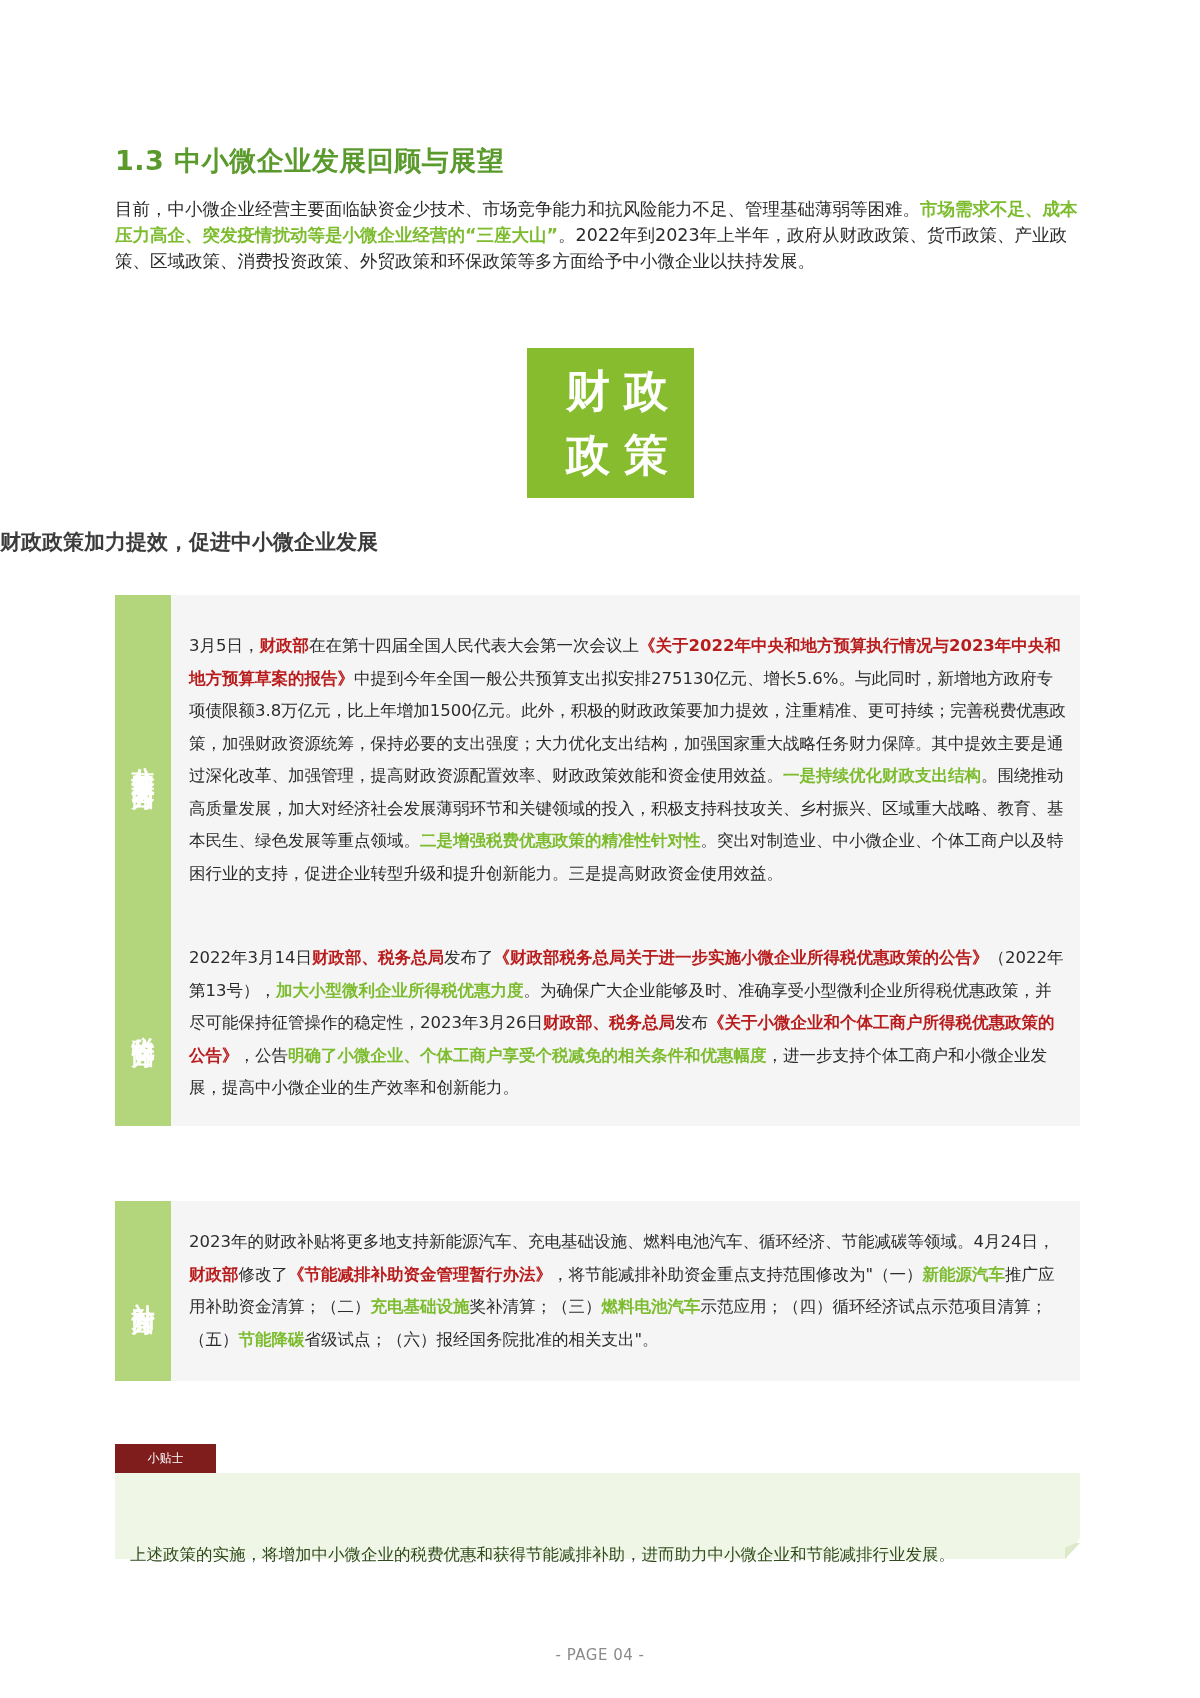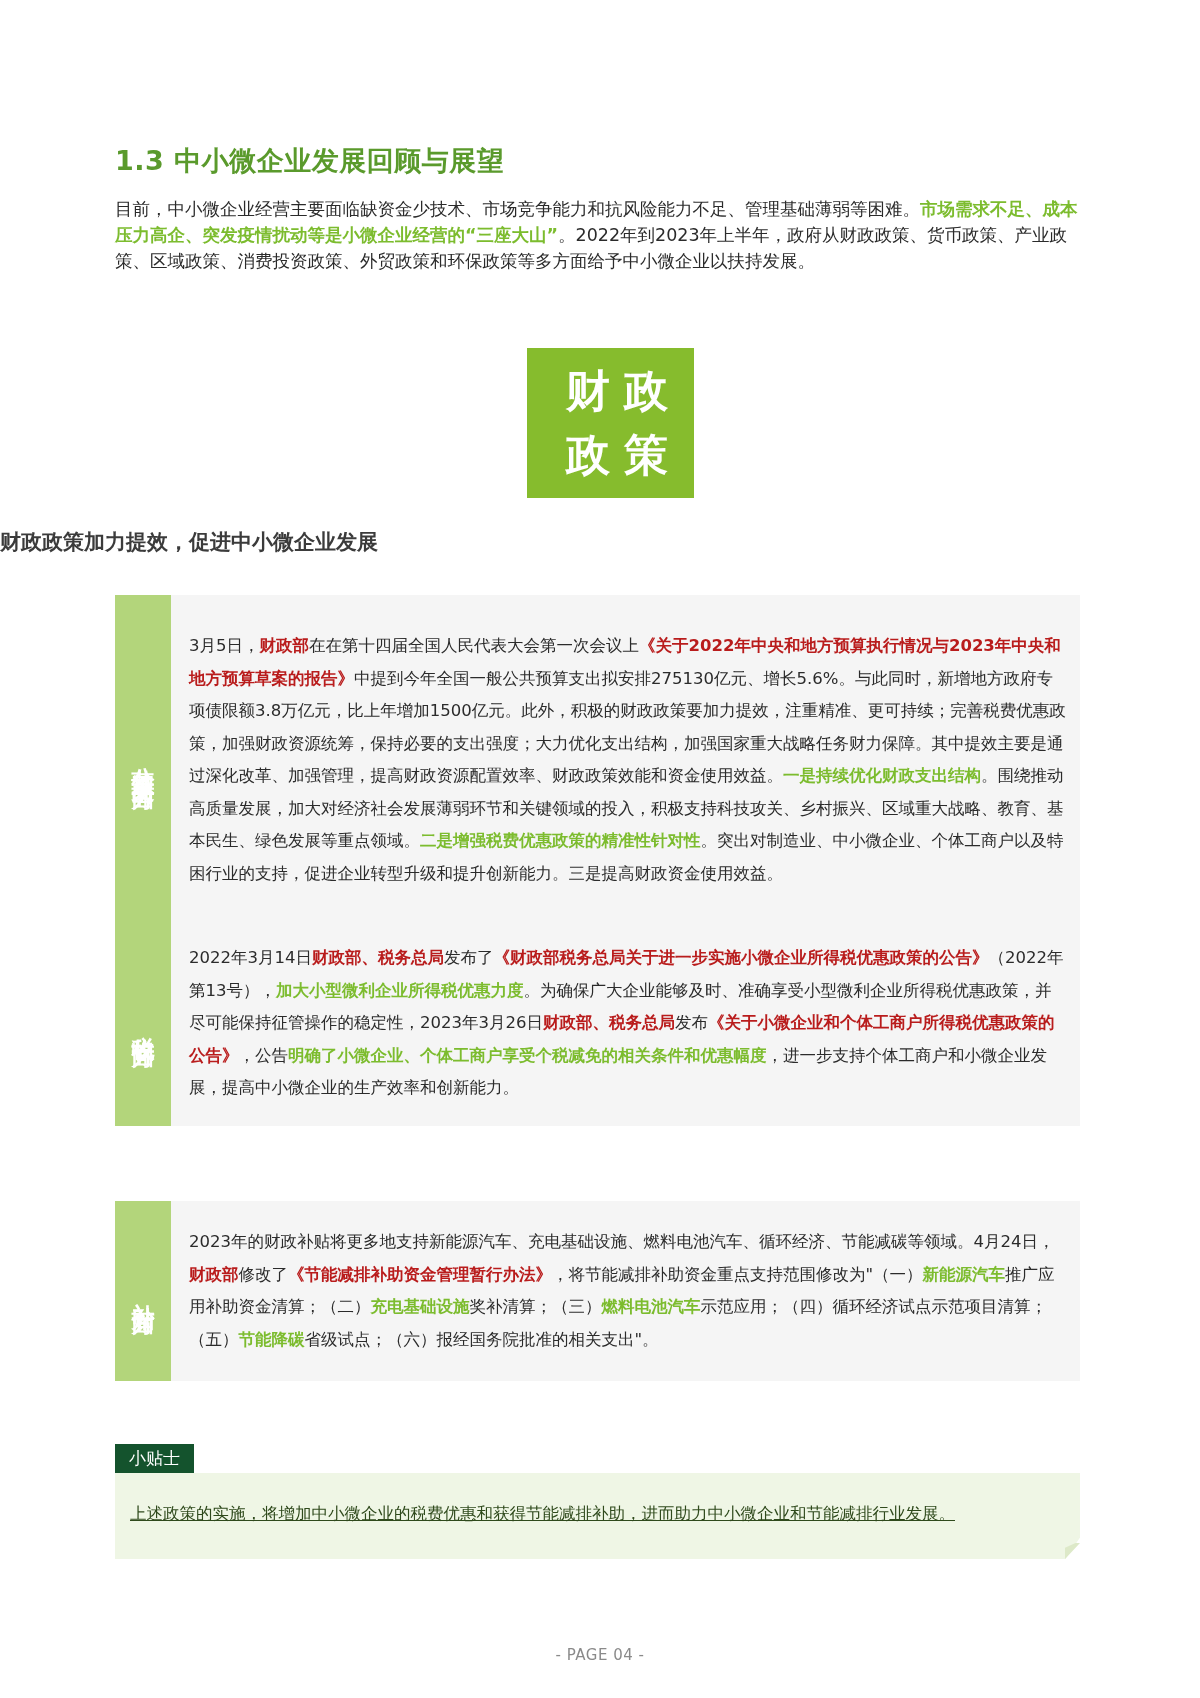--- a/index.html
+++ b/index.html
@@ -48,37 +48,37 @@
   .box-body {
     padding: 20px 14px 20px 18px;
     font-size: 16.5px; line-height: 32.5px; color: #2b2b2b;
     display: flex; align-items: center;
   }
   .box1 { top: 595px; height: 330px; }
   .box2 { top: 921px; height: 205px; }
   .box3 { top: 1201px; height: 180px; }
 
   .tip-label {
-    position: absolute; left: 115px; top: 1444px; width: 79px; height: 29px;
-    background: #14532d; color: #ffffff; font-size: 17px;
+    position: absolute; left: 115px; top: 1444px; width: 101px; height: 29px;
+    background: #7f1d1d; color: #ffffff; font-size: 12px;
     display: flex; align-items: center; justify-content: center;
   }
   .tip-box {
     position: absolute; left: 115px; top: 1473px; width: 965px; height: 86px;
     background: #eff6e5;
     clip-path: polygon(0 0, 100% 0, 100% 75%, 98.5% 100%, 0 100%);
   }
   .tip-corner {
     position: absolute; left: 1065px; top: 1543px; width: 15px; height: 16px;
     background: #dde9c8;
     clip-path: polygon(100% 0, 0 100%, 0 30%, 70% 0);
   }
   .tip-text {
-    position: absolute; left: 130px; top: 1503px;
-    font-size: 16.5px; color: #2f4a1c; text-decoration: underline;
+    position: absolute; left: 130px; top: 1544px;
+    font-size: 16.5px; color: #2f4a1c;
   }
   .page-num {
     position: absolute; left: 0; width: 1200px; top: 1646px; text-align: center;
     font-size: 15px; color: #8a8a8a; letter-spacing: 0.5px;
   }
 </style>
 </head>
 <body>
 
 <div class="section-title">1.3 中小微企业发展回顾与展望</div>

